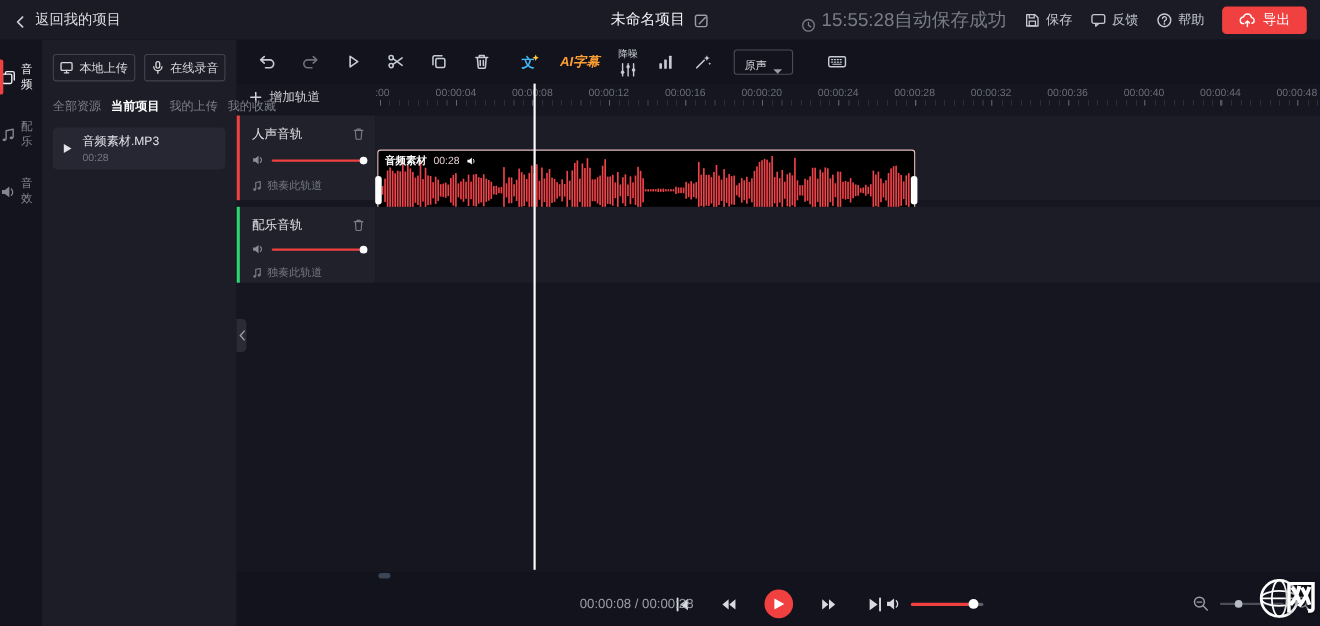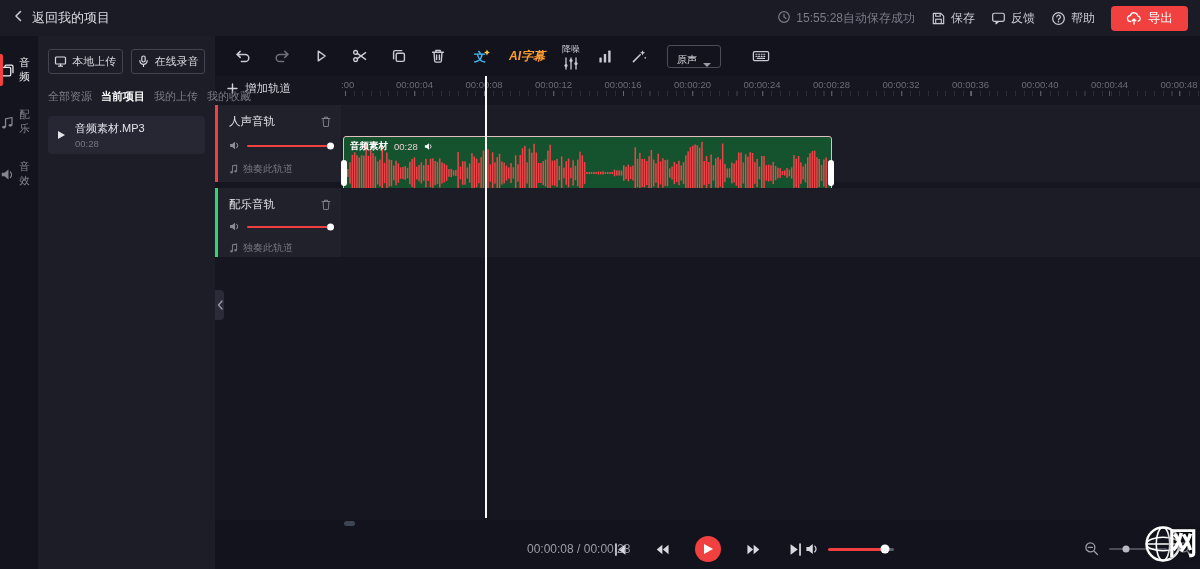--- a/index.html
+++ b/index.html
@@ -3,24 +3,24 @@
 <meta charset="utf-8">
 <style>
 *{margin:0;padding:0;box-sizing:border-box}
 html,body{width:1200px;height:569px}
 body{background:#0f1018;font-family:"Liberation Sans","DejaVu Sans",sans-serif;overflow:hidden;color:#e8e9ee}
 svg{display:block}
 .app{position:relative;width:1200px;height:569px}
 
 
 .topbar{position:absolute;top:0;left:0;right:0;height:36px;background:#1a1b25;display:flex;align-items:center;padding:0 12px;z-index:30}
-.tb-left{display:flex;align-items:flex-start;gap:7px;font-size:13px;color:#dcdde3;cursor:pointer}
+.tb-left{display:flex;align-items:flex-end;gap:7px;font-size:13px;color:#dcdde3;cursor:pointer}
 .tb-center{position:absolute;left:50%;top:0;height:36px;transform:translateX(-50%);display:flex;align-items:center;gap:7px;font-size:13.5px;color:#f2f3f7}
 .tb-right{margin-left:auto;display:flex;align-items:center;gap:16px}
-.tb-status{display:flex;align-items:flex-start;gap:5px;font-size:12px;color:#797b86}
+.tb-status{display:flex;align-items:flex-end;gap:5px;font-size:17px;color:#797b86}
 .tb-item{display:flex;align-items:center;gap:5px;font-size:12px;color:#c6c8d1;cursor:pointer}
 .export-btn{display:flex;align-items:center;gap:6px;height:25px;padding:0 15px;background:#f0403f;border:none;border-radius:4px;color:#fff;font-size:12.5px;cursor:pointer;font-family:inherit}
 
 
 .rail{position:absolute;top:36px;left:0;bottom:0;width:38px;background:#13141d;z-index:20;display:flex;flex-direction:column;padding-top:8px}
 .rail-item{position:relative;height:52px;display:flex;align-items:center;justify-content:center;gap:4px;color:#83858f;font-size:10.5px;cursor:pointer}
 .rail-item.active{color:#f0f1f5}
 .rail-item.active::before{content:"";position:absolute;left:0;top:10px;bottom:10px;width:3px;background:#f0403f;border-radius:0 2px 2px 0}
 
 
@@ -68,21 +68,21 @@
 .tl-body{position:absolute;left:126px;top:0;right:0;height:100%;overflow:hidden}
 .ruler{position:absolute;top:0;left:0;right:0;height:21px;cursor:pointer}
 .ruler::after{content:"";position:absolute;left:4px;right:0;bottom:1px;height:5px;
   background-image:repeating-linear-gradient(to right,rgba(255,255,255,.28) 0 1px,transparent 1px 69.5px),
                    repeating-linear-gradient(to right,rgba(255,255,255,.10) 0 1px,transparent 1px 8.7px)}
 .ruler-label{position:absolute;top:3px;transform:translateX(-50%);font-size:9.5px;color:#6a6c76;white-space:nowrap}
 .track-row{position:absolute;left:0;right:0;background:#1b1c26}
 .row1{top:29px;height:77px}
 .row2{top:112px;height:69px}
 
-.clip{position:absolute;left:2px;top:31px;width:489px;height:73px;background:#14532d;border:1px solid #e2bcbf;border-radius:3px;cursor:pointer}
+.clip{position:absolute;left:2px;top:31px;width:489px;height:73px;background:#000000;border:1px solid #e2bcbf;border-radius:3px;cursor:pointer}
 .clip-label{position:absolute;top:3px;left:6px;display:flex;align-items:center;gap:6px;font-size:9.5px;color:#fff;z-index:3;font-weight:bold}
 .clip-label .dur{color:#e7cdcf;font-weight:normal}
 .wave{position:absolute;left:1px;top:3px}
 .clip-handle{position:absolute;top:50%;transform:translateY(-50%);width:6px;height:26px;background:#fff;border-radius:3px;z-index:4;cursor:ew-resize}
 .clip-handle.left{left:-3px}
 .clip-handle.right{right:-3px}
 
 .playhead{position:absolute;left:270px;top:40px;width:2px;height:442px;background:#fafafa;z-index:12;pointer-events:none}
 .hscroll-thumb{position:absolute;left:129px;top:485px;width:11px;height:5px;background:#3d4453;border-radius:2.5px;cursor:pointer;z-index:6}
 
@@ -107,20 +107,27 @@
 <body>
 
 <div class="app">
 
   <header class="topbar">
     <div class="tb-left">
       <svg width="13" height="14" viewBox="0 0 13 14">
           <path d="M8.5 2.5 L4 7 L8.5 11.5" stroke="#c9cbd4" stroke-width="1.6" fill="none" stroke-linecap="round" stroke-linejoin="round"></path>
         </svg>
       <span>返回我的项目</span>
+    </div>
+    <div class="tb-center">
+      <span>未命名项目</span>
+      <svg width="15" height="15" viewBox="0 0 15 15">
+          <rect x="2" y="2.8" width="10.4" height="10.4" rx="1.6" stroke="#9a9ca6" stroke-width="1.3" fill="none"></rect>
+          <path d="M5.5 10.5 L11 5" stroke="#9a9ca6" stroke-width="1.3" stroke-linecap="round"></path>
+        </svg>
     </div>
     <div class="tb-right">
       <div class="tb-status">
         <svg width="14" height="14" viewBox="0 0 14 14">
             <circle cx="7" cy="7" r="5.3" stroke="#797b86" stroke-width="1.2" fill="none"></circle>
             <path d="M7 4.3 V7 L9 8.4" stroke="#797b86" stroke-width="1.2" fill="none" stroke-linecap="round"></path>
           </svg>
         <span>15:55:28自动保存成功</span>
       </div>
       <div class="tb-item">

